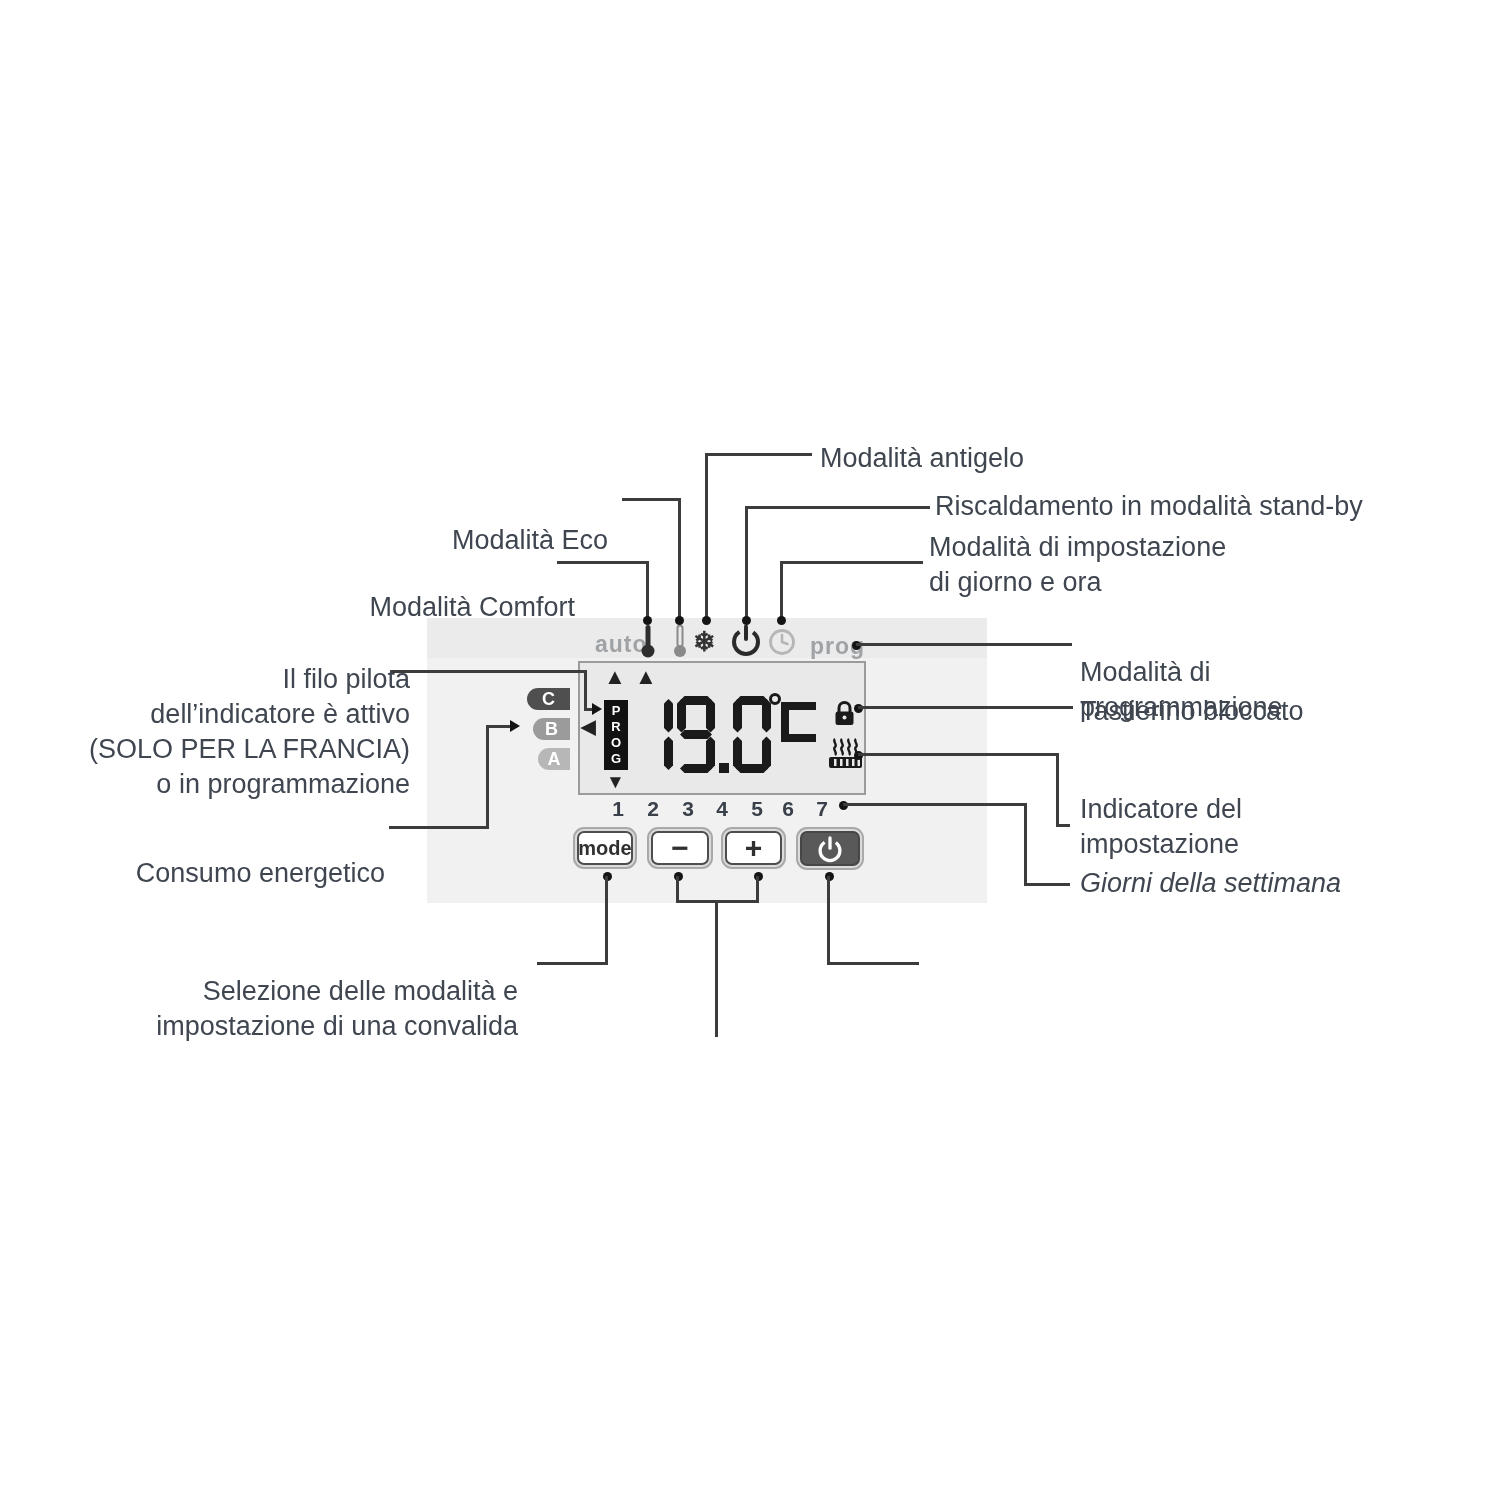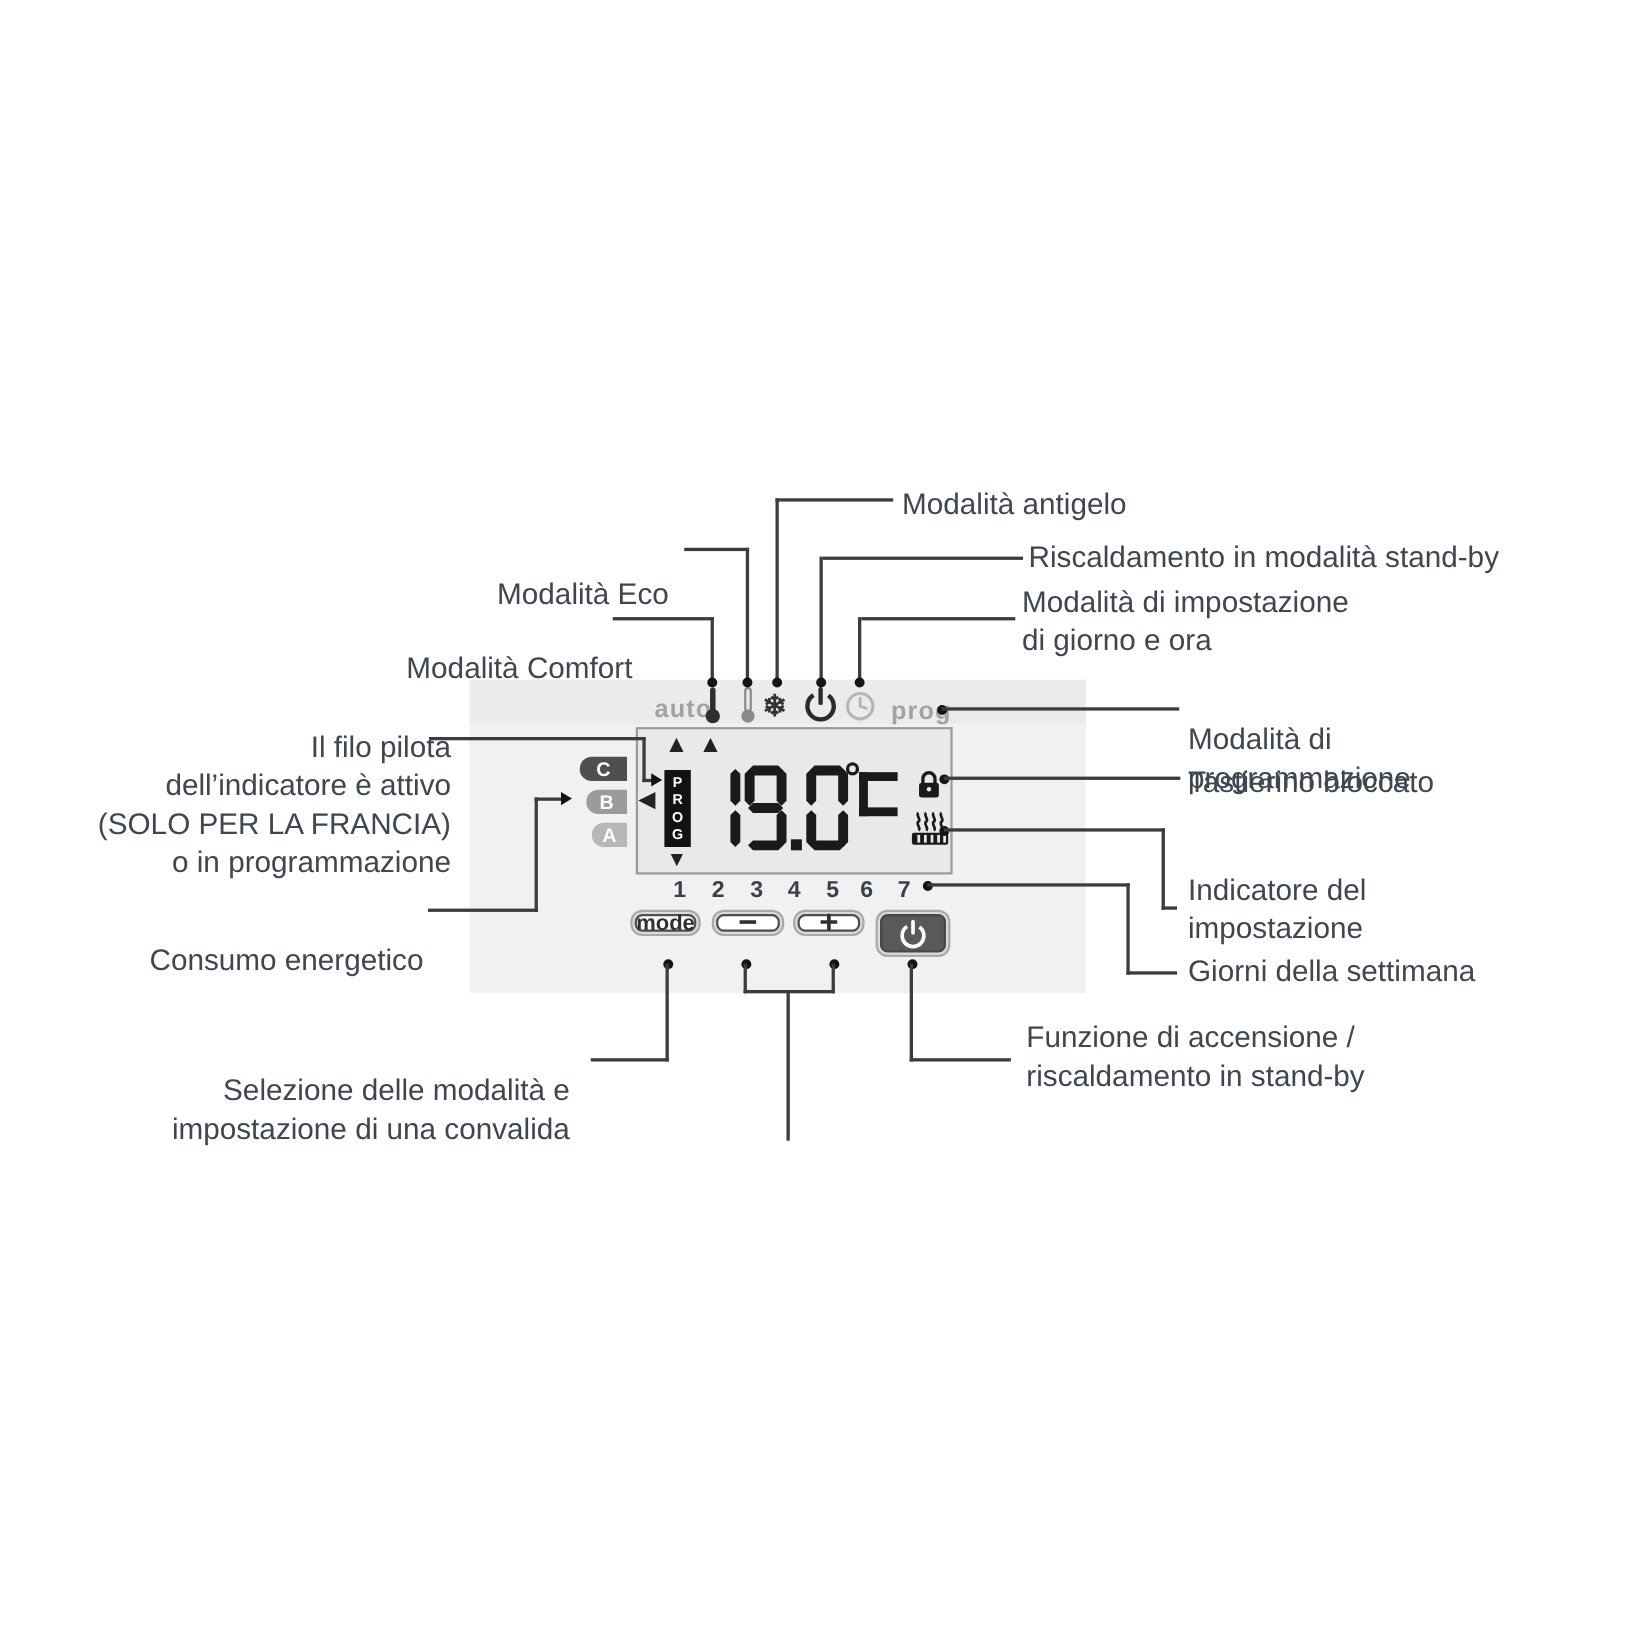--- a/index.html
+++ b/index.html
@@ -19,21 +19,21 @@
   .muted-word{position:absolute;color:#a0a3a6;font-weight:bold;font-size:23px;letter-spacing:1px;}
   
   .badge{position:absolute;height:22px;border-radius:11px 0 0 11px;color:#fff;font-weight:bold;
          font-size:18px;display:flex;align-items:center;justify-content:center;}
   .badge-c{left:527px;top:688px;width:43px;background:#4f4f4f;}
   .badge-b{left:533px;top:718px;width:37px;background:#9b9b9b;}
   .badge-a{left:538px;top:748px;width:32px;background:#b7b7b7;}
   
   .wd{position:absolute;top:797px;transform:translateX(-50%);font-size:21px;font-weight:bold;color:#39404a;}
   
-  .btn{position:absolute;height:24px;border:2px solid #a9a9a9;border-radius:11px;background:#dcdcdc;
+  .btn{position:absolute;height:42px;border:2px solid #a9a9a9;border-radius:11px;background:#dcdcdc;
        padding:2px;box-sizing:border-box;}
   .btn-inner{width:100%;height:100%;border:2px solid #4e4e4e;border-radius:7px;background:#ffffff;
              box-sizing:border-box;display:flex;align-items:center;justify-content:center;
              font-weight:bold;color:#303030;}
   .btn-inner.dark{background:#595959;border-color:#474747;}
   
   .ln{position:absolute;background:#3c3c3c;}
   .dot{position:absolute;width:9px;height:9px;border-radius:50%;background:#141414;}
   .arr{position:absolute;width:0;height:0;border-top:6px solid transparent;
        border-bottom:6px solid transparent;border-left:10px solid #141414;}
@@ -234,19 +234,17 @@
   <div class="lbl" style="left:1080px;top:610px;margin-top:45px;">Modalità di
 programmazione</div>
   <div class="lbl" style="left:1080px;top:694px;">Tastierino bloccato</div>
   <div class="lbl right" style="right:1090px;top:616px;">Il filo pilota
 dell’indicatore è attivo
 (SOLO PER LA FRANCIA)
 o in programmazione</div>
   <div class="lbl right" style="right:1115px;top:810px;">Consumo energetico</div>
   <div class="lbl" style="left:1080px;top:792px;">Indicatore del
 impostazione</div>
-  <div class="lbl" style="left:1080px;top:866px;">Giorni della settimana</div>
+  <div class="lbl" style="left:1080px;top:866px;font-style:italic;">Giorni della settimana</div>
   <div class="lbl right" style="right:982px;top:928px;">Selezione delle modalità e
 impostazione di una convalida</div>
-  <div class="lbl" style="left:933px;top:926px;">Funzione di accensione /
-riscaldamento in stand-by</div>
 
 </div>
 
 </body></html>

